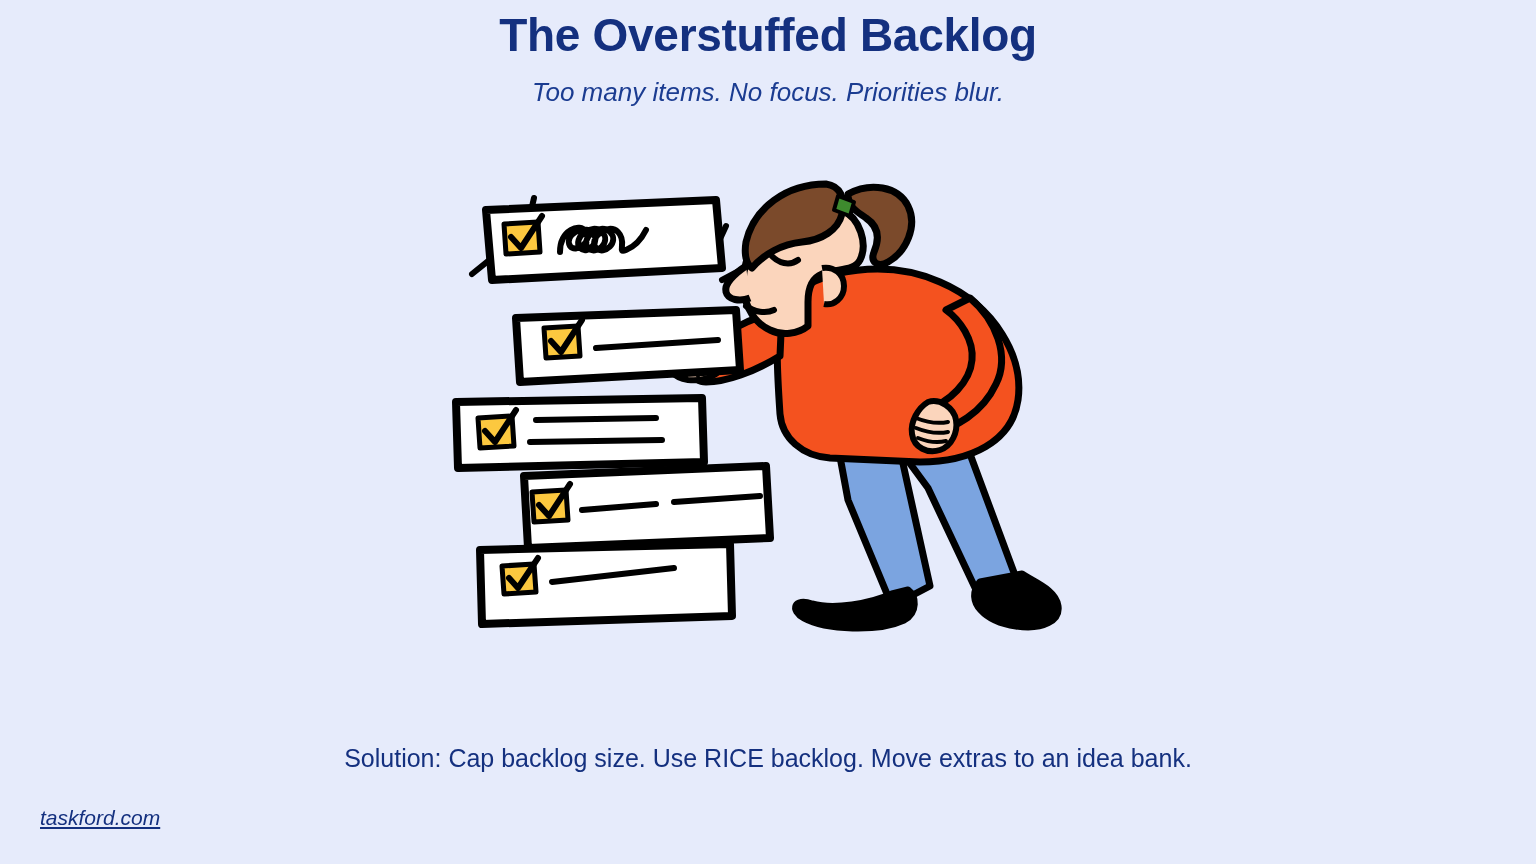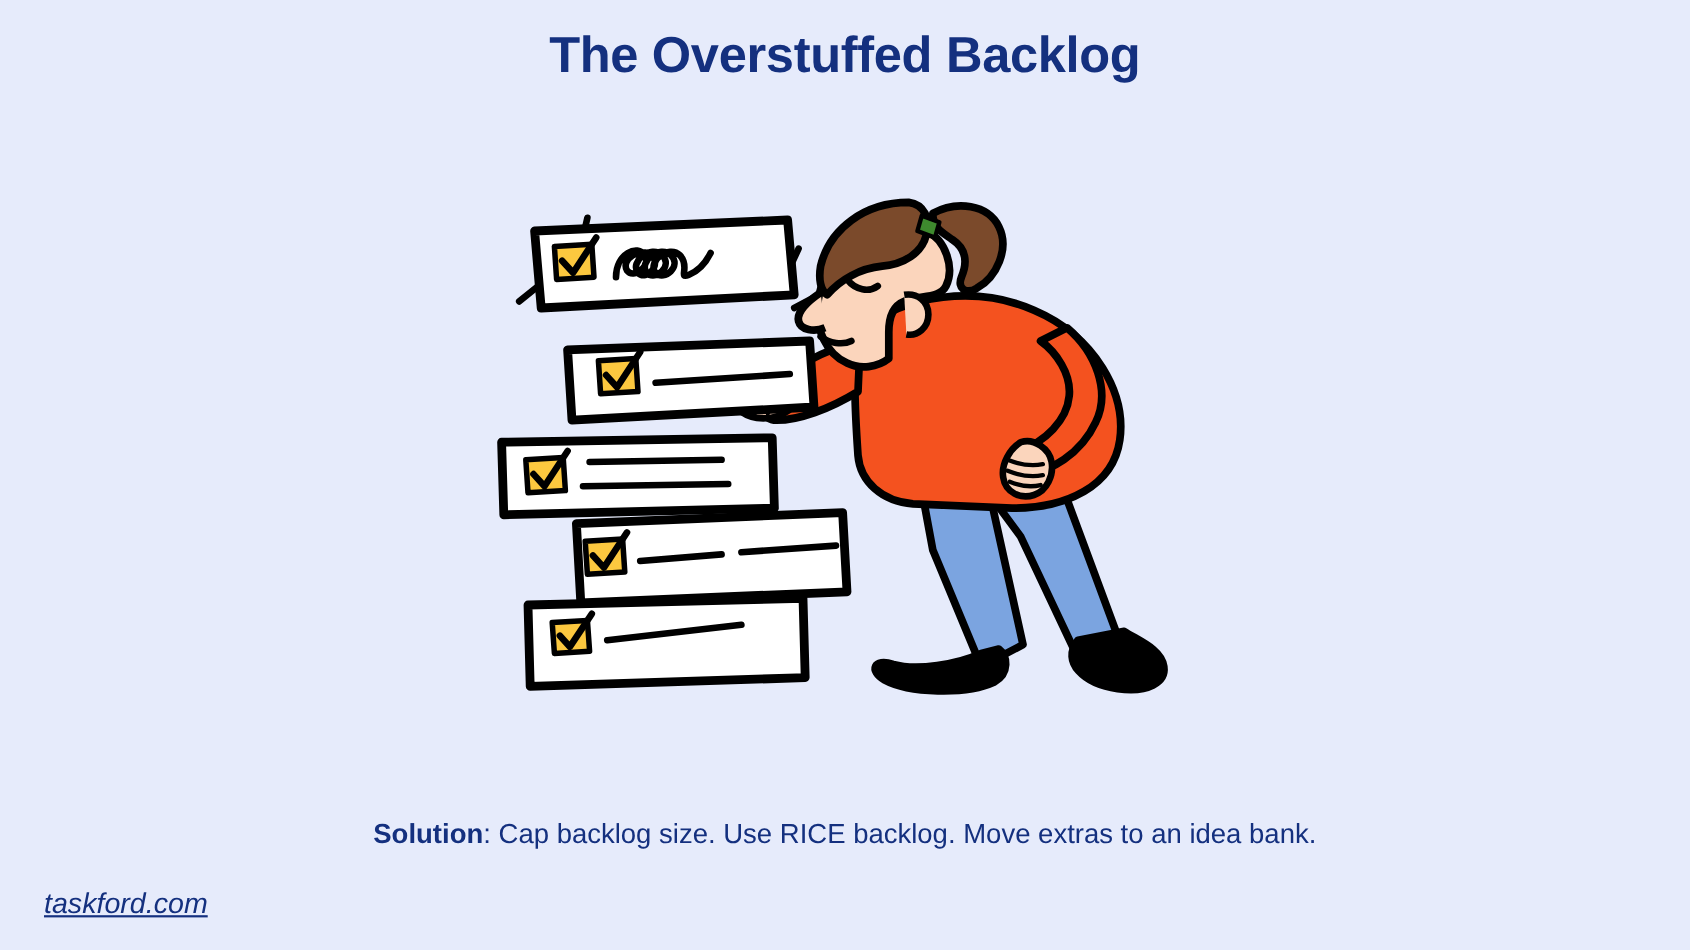--- a/index.html
+++ b/index.html
@@ -23,21 +23,21 @@
     background: #e6ebfb;
   }
 
   
   .header {
     position: absolute;
     top: 0;
     left: 0;
     width: 1536px;
     text-align: center;
-    padding-top: 22px;
+    padding-top: 8px;
   }
   .title {
     font-family: "Liberation Sans", sans-serif;
     font-size: 46px;
     font-weight: bold;
     color: #14307f;
     letter-spacing: -0.3px;
     line-height: 1.2;
     margin: 0;
   }
@@ -71,45 +71,46 @@
     left: 0;
     top: 742px;
     width: 1536px;
     text-align: center;
     font-family: "Liberation Sans", sans-serif;
     font-size: 25px;
     color: #14307f;
     line-height: 1.3;
   }
   .solution-label {
-    font-weight: bold;
+    font-weight: normal;
   }
   .solution-text {
     font-weight: normal;
   }
 
   .site-link {
     position: absolute;
     left: 40px;
     top: 806px;
     font-family: "Liberation Sans", sans-serif;
-    font-size: 26px;
+    font-size: 21px;
     font-style: italic;
     color: #14307f;
     text-decoration: underline;
     cursor: pointer;
   }
 </style>
 </head>
 <body>
 
 <div class="page">
 
   <div class="header">
     <h1 class="title">The Overstuffed Backlog</h1>
+    <p class="subtitle">Too many items. No focus. Priorities blur.</p>
   </div>
 
   <div class="illustration">
     <svg viewBox="0 0 680 500" xmlns="http://www.w3.org/2000/svg">
 
       <g stroke="#000" stroke-width="6" stroke-linecap="round" fill="none">
         <line x1="42" y1="104" x2="78" y2="75"></line>
         <line x1="66" y1="72" x2="84" y2="48"></line>
         <line x1="98" y1="54" x2="104" y2="28"></line>
       </g>

